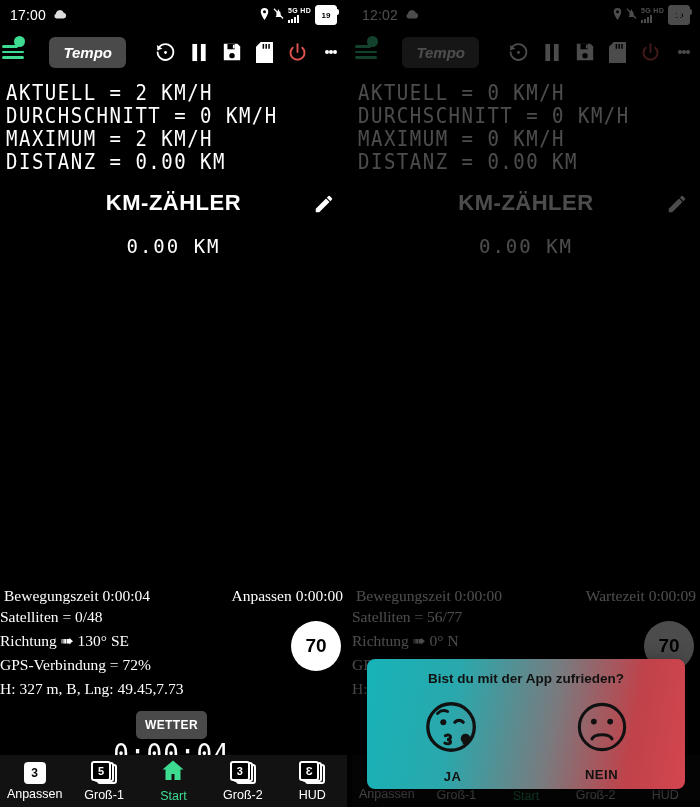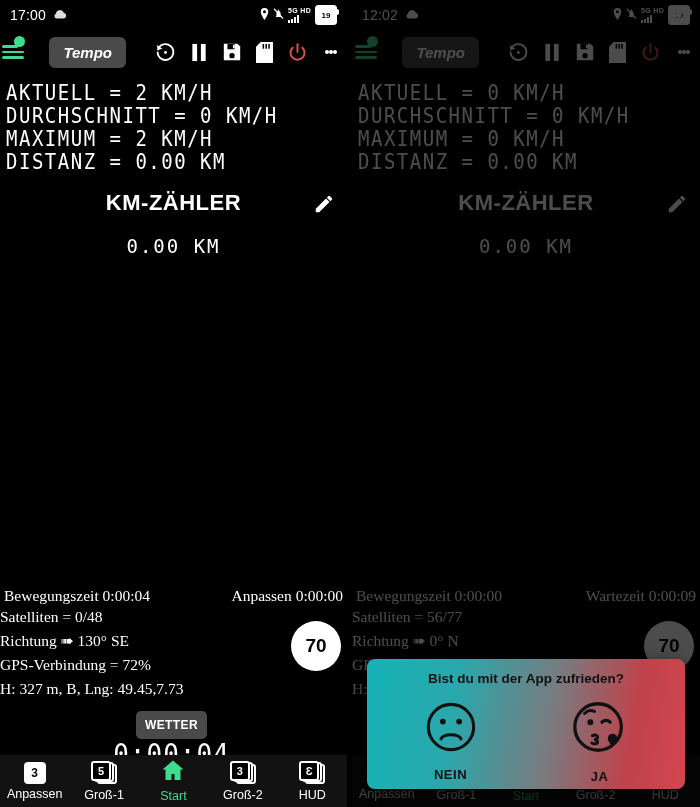--- a/index.html
+++ b/index.html
@@ -431,39 +431,39 @@
           <div class="navlabel">HUD</div>
         </div>
       </div>
     </div>
 
     <div class="dialog">
       <div class="dlg-title">Bist du mit der App zufrieden?</div>
       <div class="dlg-opts">
         <div class="dlg-opt">
           <span>
-            <svg width="58" height="58" viewBox="0 0 64 64" fill="none" stroke="#111" stroke-width="3.4">
-              <circle cx="32" cy="32" r="25"></circle>
-              <circle cx="23" cy="26" r="3.2" fill="#111" stroke="none"></circle>
-              <circle cx="41" cy="26" r="3.2" fill="#111" stroke="none"></circle>
-              <path d="M21 45c3-6 19-6 22 0" stroke-linecap="round"></path>
-            </svg>
-          </span>
-          <span class="dlg-label">NEIN</span>
-        </div>
-        <div class="dlg-opt">
-          <span>
             <svg width="62" height="62" viewBox="0 0 64 64" fill="none" stroke="#111" stroke-width="3.4">
               <circle cx="30" cy="32" r="24"></circle>
               <circle cx="22" cy="27" r="3.1" fill="#111" stroke="none"></circle>
               <path d="M34 27c2.5-2.4 6-2.4 8.5 0" stroke-linecap="round"></path>
               <path d="M16 18c3-3 7-3.6 10.5-2" stroke-linecap="round" stroke-width="3"></path>
               <path d="M24 41c3-1.5 5.5-.5 5.5 1.5S26 45 26 45s3.5.5 3.5 2.5S26 50 23.5 48.5" stroke-linecap="round" stroke-width="3"></path>
               <path d="M42 40c3.5 0 6 2.5 6 5s-2.5 5-6 5" fill="#111" stroke="none"></path>
               <circle cx="45" cy="44" r="5" fill="#111" stroke="none"></circle>
             </svg>
           </span>
           <span class="dlg-label">JA</span>
         </div>
+        <div class="dlg-opt">
+          <span>
+            <svg width="58" height="58" viewBox="0 0 64 64" fill="none" stroke="#111" stroke-width="3.4">
+              <circle cx="32" cy="32" r="25"></circle>
+              <circle cx="23" cy="26" r="3.2" fill="#111" stroke="none"></circle>
+              <circle cx="41" cy="26" r="3.2" fill="#111" stroke="none"></circle>
+              <path d="M21 45c3-6 19-6 22 0" stroke-linecap="round"></path>
+            </svg>
+          </span>
+          <span class="dlg-label">NEIN</span>
+        </div>
       </div>
     </div>
   </div>
 </div>
 
 </body></html>

